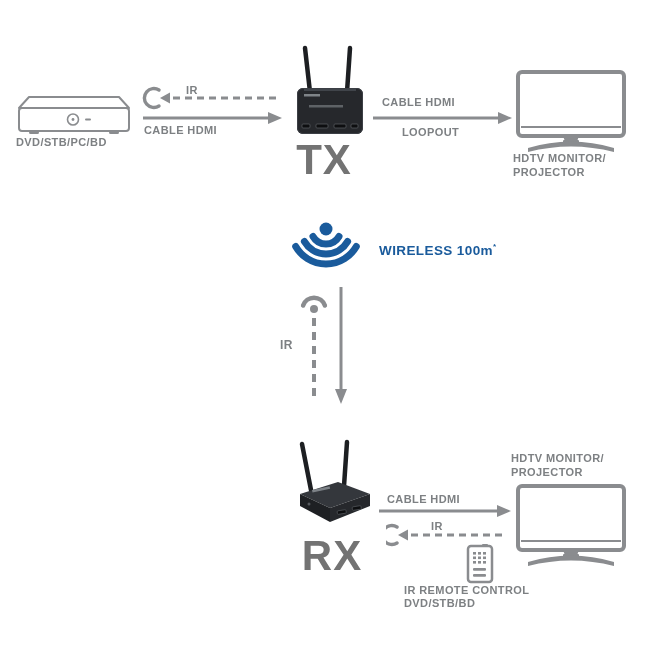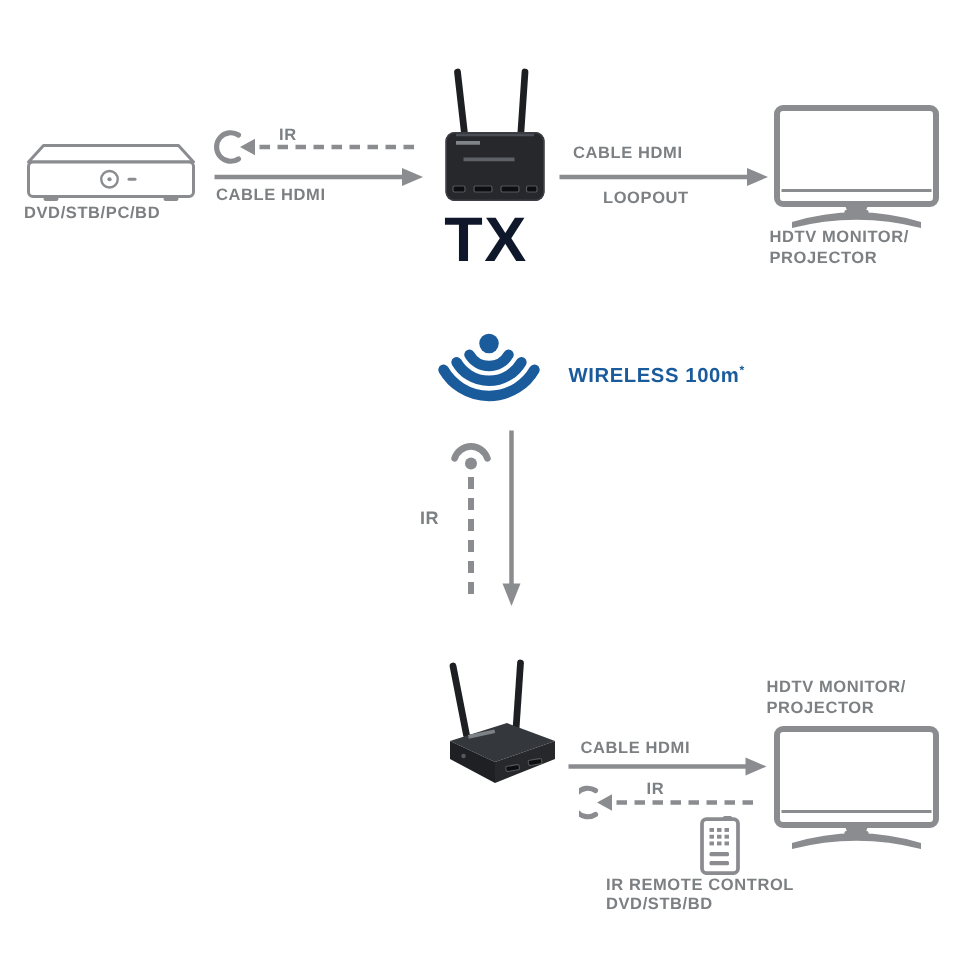--- a/index.html
+++ b/index.html
@@ -7,21 +7,21 @@
     position:relative;width:650px;height:650px;background:#ffffff;overflow:hidden;
     font-family:"Liberation Sans", sans-serif;
   }
   .abs{position:absolute;}
   .lbl{
     position:absolute;font-weight:bold;font-size:11px;letter-spacing:.4px;
     color:#7d8083;text-align:left;line-height:12px;white-space:nowrap;
   }
   .device-tag{
     position:absolute;font-weight:bold;font-size:42px;letter-spacing:1px;
-    color:#0f172a;text-align:center;line-height:40px;
+    color:#737373;text-align:center;line-height:40px;
   }
   .blue-lbl{
     position:absolute;font-weight:bold;font-size:13.5px;letter-spacing:.4px;
     color:#1a5b9c;white-space:nowrap;
   }
   .blue-lbl sup{font-size:8px;}
   svg{display:block;}
 </style>
 </head>
 <body>
@@ -110,20 +110,21 @@
     <path d="M19 52 L10 6" stroke="#1d1f22" stroke-width="4.5" stroke-linecap="round"></path>
     <path d="M52 48 L55 4" stroke="#1d1f22" stroke-width="4.5" stroke-linecap="round"></path>
     <path d="M8 56 L46 44 L78 56 L38 70 Z" fill="#34373c"></path>
     <path d="M8 56 L8 68 L38 84 L38 70 Z" fill="#1e2023"></path>
     <path d="M38 70 L38 84 L78 68 L78 56 Z" fill="#26282c"></path>
     <rect x="20" y="52" width="18" height="2.5" fill="#7d8287" transform="rotate(-12 20 52)"></rect>
     <rect x="45" y="73" width="9" height="3.5" rx="1" fill="#0d0e10" stroke="#55585d" stroke-width="0.7" transform="rotate(-9 45 73)"></rect>
     <rect x="60" y="69" width="9" height="3.5" rx="1" fill="#0d0e10" stroke="#55585d" stroke-width="0.7" transform="rotate(-9 60 69)"></rect>
     <circle cx="17" cy="66" r="1.5" fill="#55585d"></circle>
   </svg>
+  <div class="device-tag" style="left:296px;top:536px;width:72px;">RX</div>
 
   <div class="lbl" style="left:511px;top:452px;width:120px;">HDTV MONITOR/</div>
   <div class="lbl" style="left:511px;top:466px;width:120px;">PROJECTOR</div>
 
   <svg class="abs" style="left:516px;top:484px;" width="110" height="84" viewBox="0 0 110 84">
     <rect x="2" y="2" width="106" height="64" rx="4" fill="#ffffff" stroke="#8a8c8f" stroke-width="4"></rect>
     <line x1="5" y1="57" x2="105" y2="57" stroke="#8a8c8f" stroke-width="2"></line>
     <path d="M47 66 L63 66 L60 74 L50 74 Z" fill="#8a8c8f"></path>
     <rect x="47" y="70" width="16" height="5" rx="1" fill="#8a8c8f"></rect>
     <path d="M12 78 Q55 65 98 78 L98 82 Q55 71 12 82 Z" fill="#8a8c8f"></path>

